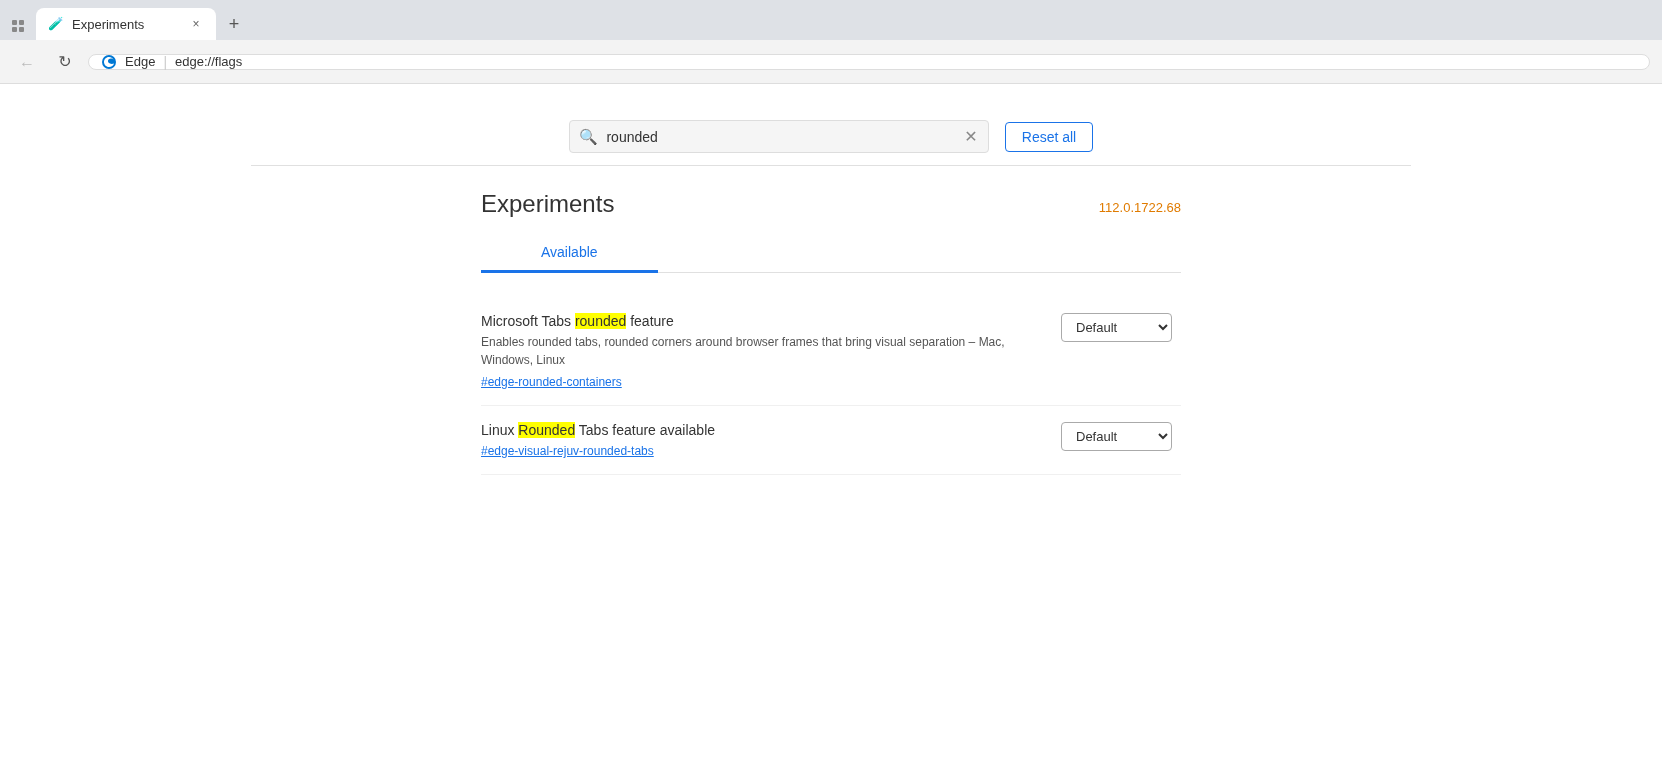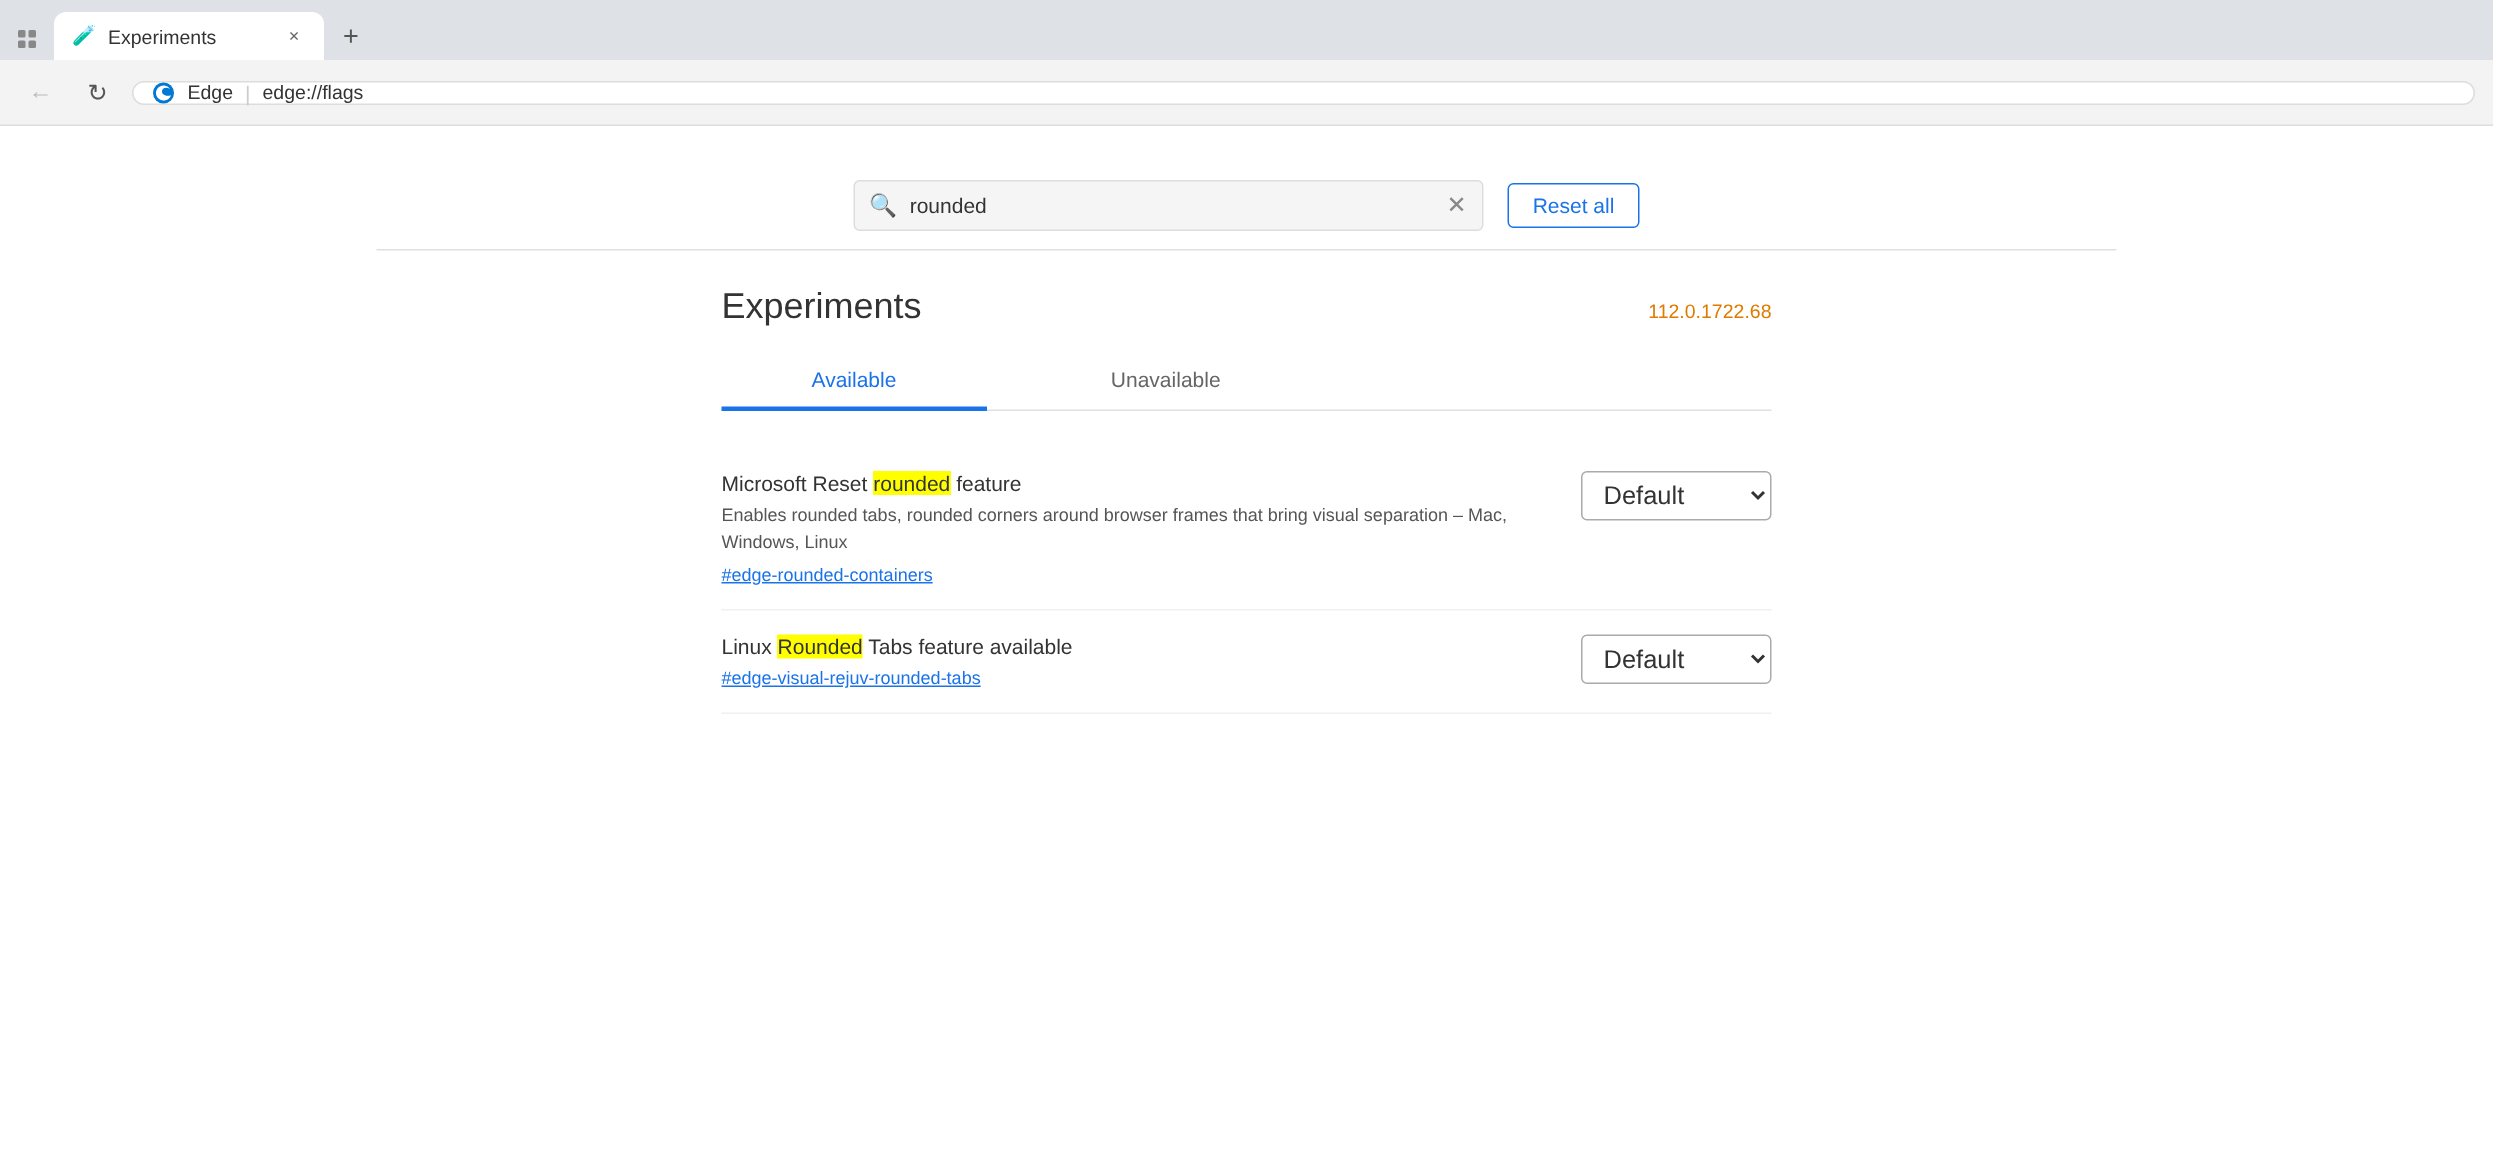--- a/index.html
+++ b/index.html
@@ -51,21 +51,21 @@
 
     
     .flags-list { max-width: 700px; margin: 0 auto; padding-top: 24px; }
     .flag-item { display: flex; align-items: flex-start; justify-content: space-between; padding: 16px 0; border-bottom: 1px solid #f0f0f0; gap: 24px; }
     .flag-content { flex: 1; }
     .flag-title { font-size: 14px; color: #333; margin-bottom: 4px; font-weight: 400; }
     .flag-highlight { background: #ffff00; font-weight: 400; }
     .flag-desc { font-size: 12px; color: #555; line-height: 1.5; margin-bottom: 4px; }
     .flag-link { font-size: 12px; color: #1a73e8; text-decoration: underline; cursor: pointer; }
     .flag-select { min-width: 120px; }
-    .flag-select select { border: 1px solid #aaa; border-radius: 4px; padding: 5px 28px 5px 10px; font-size: 17px; appearance: auto; cursor: pointer; color: #333; background: white; }
+    .flag-select select { border: 1px solid #aaa; border-radius: 4px; padding: 5px 28px 5px 10px; font-size: 13px; appearance: auto; cursor: pointer; color: #333; background: white; }
   </style>
 </head>
 <body>
 
 <div class="browser-chrome">
   <div class="tab-bar">
     <div class="tab-group-icon">
       <svg width="16" height="16" viewBox="0 0 16 16" fill="none">
         <rect x="2" y="2" width="5" height="5" rx="1" fill="#888"></rect>
         <rect x="9" y="2" width="5" height="5" rx="1" fill="#888"></rect>
@@ -110,29 +110,28 @@
 
     <hr class="top-divider">
 
     <div class="experiments-header">
       <span class="experiments-title">Experiments</span>
       <span class="version-text">112.0.1722.68</span>
     </div>
 
     <div class="tab-nav">
       <div class="tab-nav-item active">Available</div>
-      <div class="tab-nav-item inactive">Unavailable</div>
     </div>
 
     <div class="flags-list">
 
       <div class="flag-item">
         <div class="flag-content">
           <div class="flag-title">
-            <span>Microsoft Reset </span><span class="flag-highlight">rounded</span><span> feature</span>
+            <span>Microsoft Tabs </span><span class="flag-highlight">rounded</span><span> feature</span>
           </div>
           <div class="flag-desc">Enables rounded tabs, rounded corners around browser frames that bring visual separation – Mac, Windows, Linux</div>
           <a class="flag-link">#edge-rounded-containers</a>
         </div>
         <div class="flag-select">
           <select>
             <option>Default</option>
             <option>Enabled</option>
             <option>Disabled</option>
           </select>

